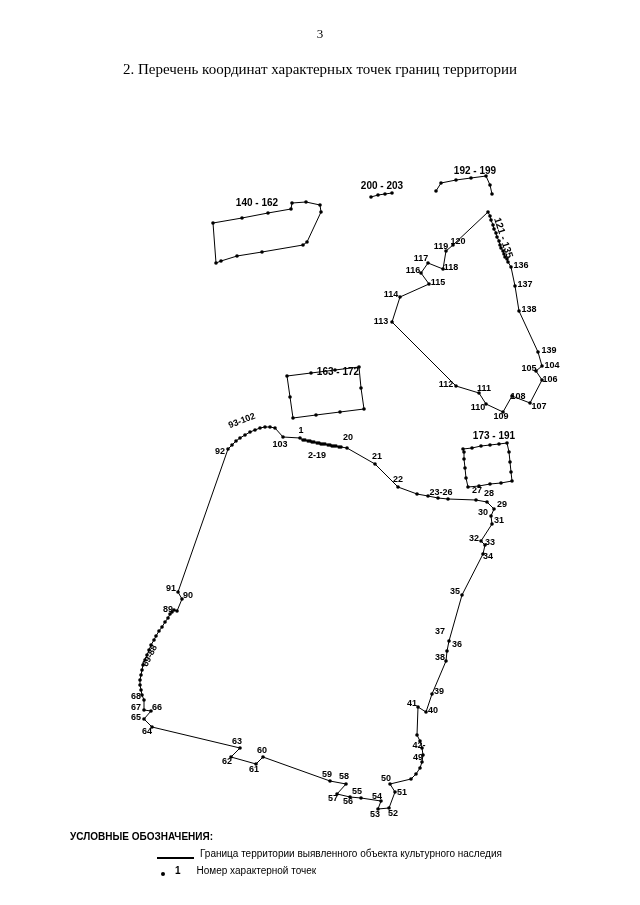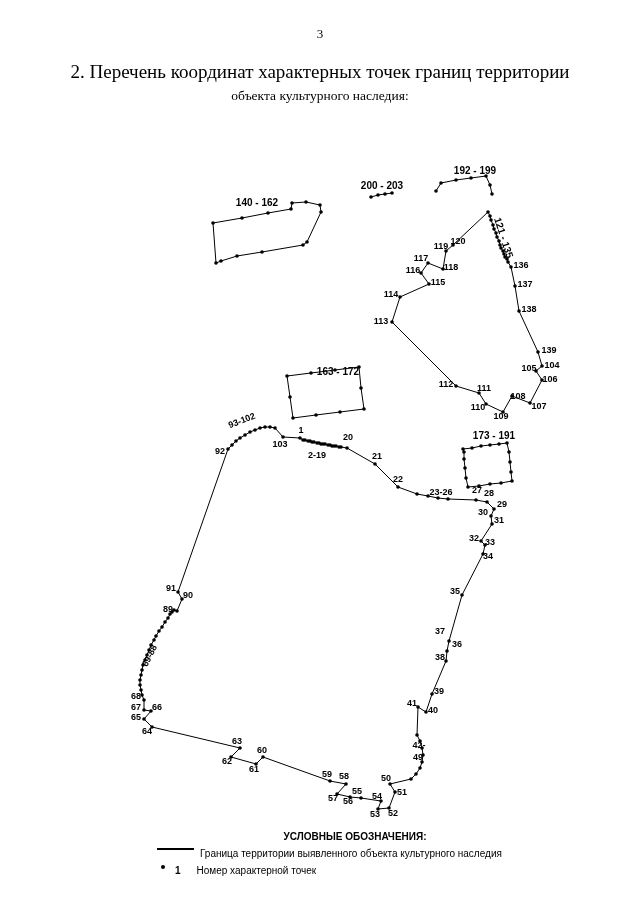--- a/index.html
+++ b/index.html
@@ -2,48 +2,47 @@
 <html><head>
 <meta charset="utf-8">
 <style>
   html,body{margin:0;padding:0;background:#fff;}
   .page{
     position:relative;width:640px;height:905px;background:#ffffff;
     font-family:"Liberation Serif", serif;color:#000;overflow:hidden;
   }
   .center-text{position:absolute;left:0;right:0;text-align:center;}
   .page-num{top:26px;font-size:13px;}
-  .title-1{top:61px;font-size:19px;}
+  .title-1{top:61px;font-size:15px;}
   .title-2{top:88px;font-size:13.5px;}
   svg.diagram{position:absolute;top:0;left:0;}
   svg.diagram text{fill:#000;}
   svg.diagram text.pt{font:bold 9px "Liberation Sans", sans-serif;}
   svg.diagram text.range{font:bold 10px "Liberation Sans", sans-serif;}
   .legend-title{
-    position:absolute;top:831px;left:70px;right:0;text-align:center;
+    position:absolute;top:831px;left:70px;right:0;
     font-family:"Liberation Sans", sans-serif;font-weight:bold;font-size:10px;
   }
   .legend-item{
-    position:absolute;display:flex;align-items:flex-start;
+    position:absolute;display:flex;align-items:flex-end;
     font-family:"Liberation Sans", sans-serif;font-size:10px;
   }
   .legend-item-1{top:848px;left:157px;}
   .legend-item-2{top:865px;left:161px;}
   .sym-line{display:inline-block;width:37px;height:0;border-top:2px solid #000;margin-right:6px;}
   .sym-dot{display:inline-block;width:4px;height:4px;border-radius:50%;background:#000;}
   .sym-dot-label{display:inline-block;margin-left:10px;margin-right:16px;font-weight:bold;}
 </style>
 </head>
 <body>
 
 <div class="page">
 
   <div class="center-text page-num">3</div>
   <div class="center-text title-1">2. Перечень координат характерных точек границ территории</div>
-  <div class="center-text title-2">объекта культурного наследия:</div>
 
   <svg class="diagram" width="640" height="905" viewBox="0 0 640 905" xmlns="http://www.w3.org/2000/svg">
       <polygon points="213,223 242,218 268,213 291,209 292,203 306,202 320,205 321,212 307,242 303,245 262,252 237,256 221,261 216,263" fill="none" stroke="#000000" stroke-width="1"></polygon>
       <circle cx="213" cy="223" r="1.8" fill="#000000"></circle>
       <circle cx="242" cy="218" r="1.8" fill="#000000"></circle>
       <circle cx="268" cy="213" r="1.8" fill="#000000"></circle>
       <circle cx="291" cy="209" r="1.8" fill="#000000"></circle>
       <circle cx="292" cy="203" r="1.8" fill="#000000"></circle>
       <circle cx="306" cy="202" r="1.8" fill="#000000"></circle>
       <circle cx="320" cy="205" r="1.8" fill="#000000"></circle>

